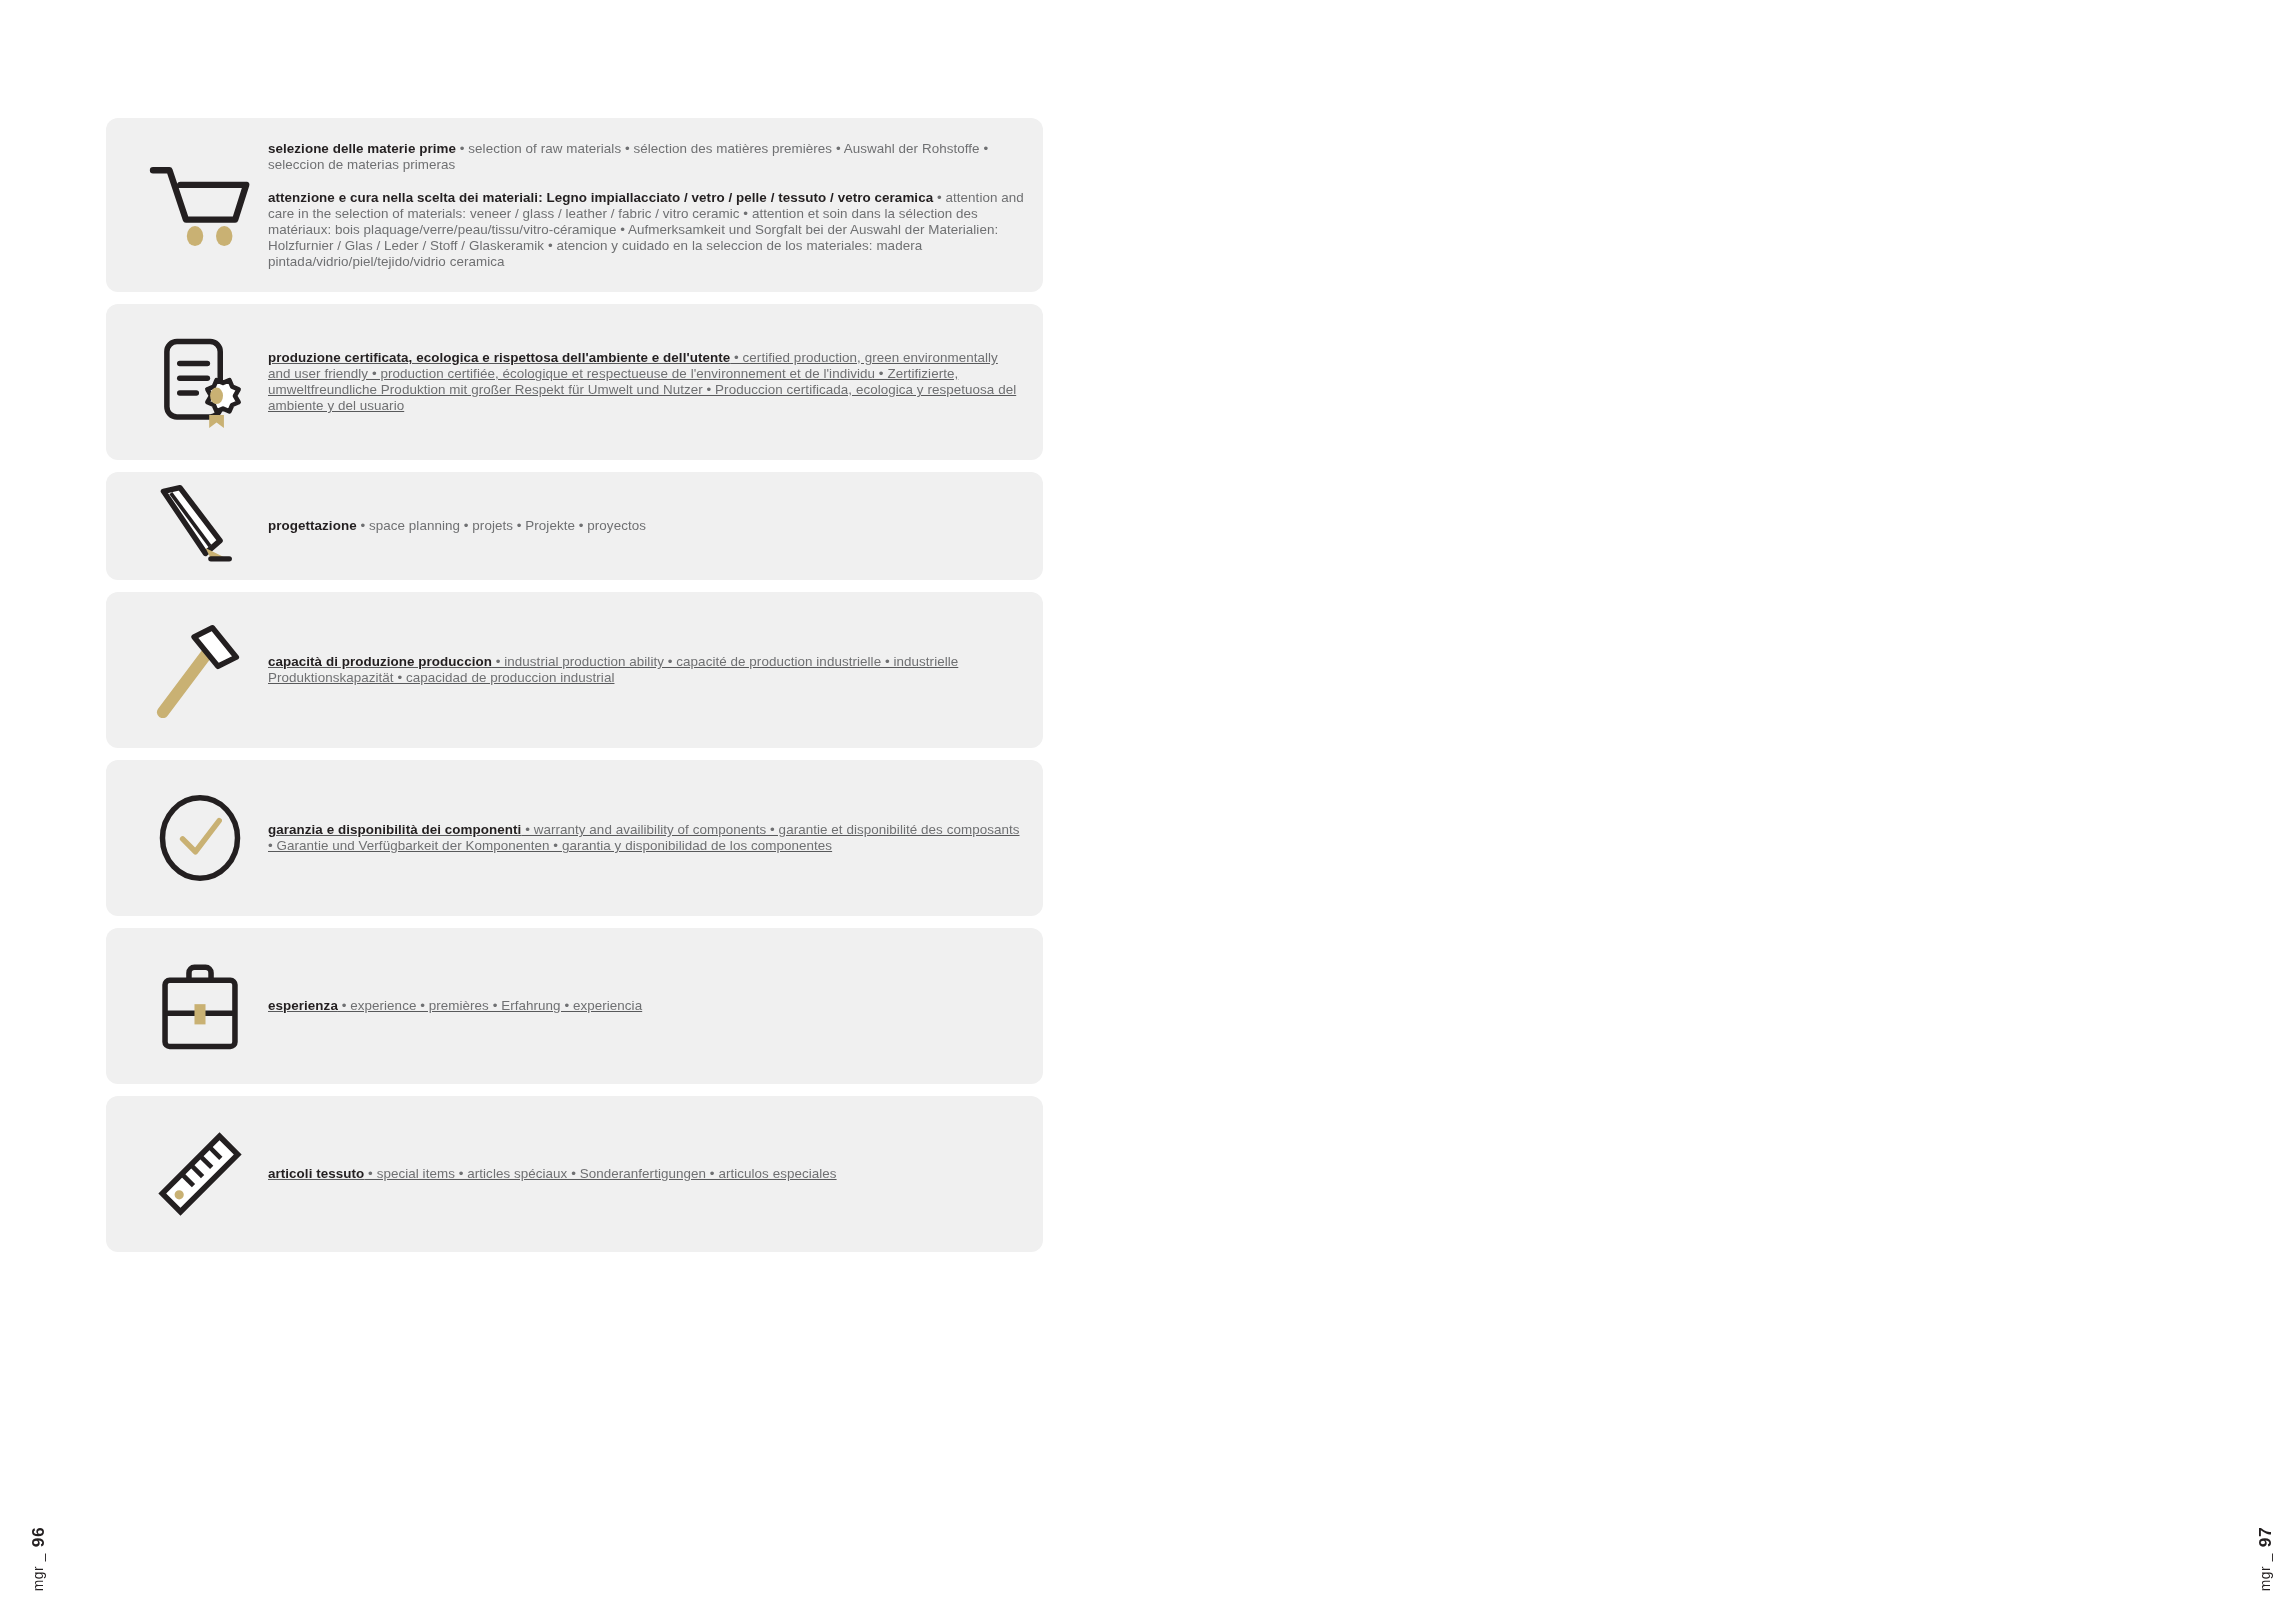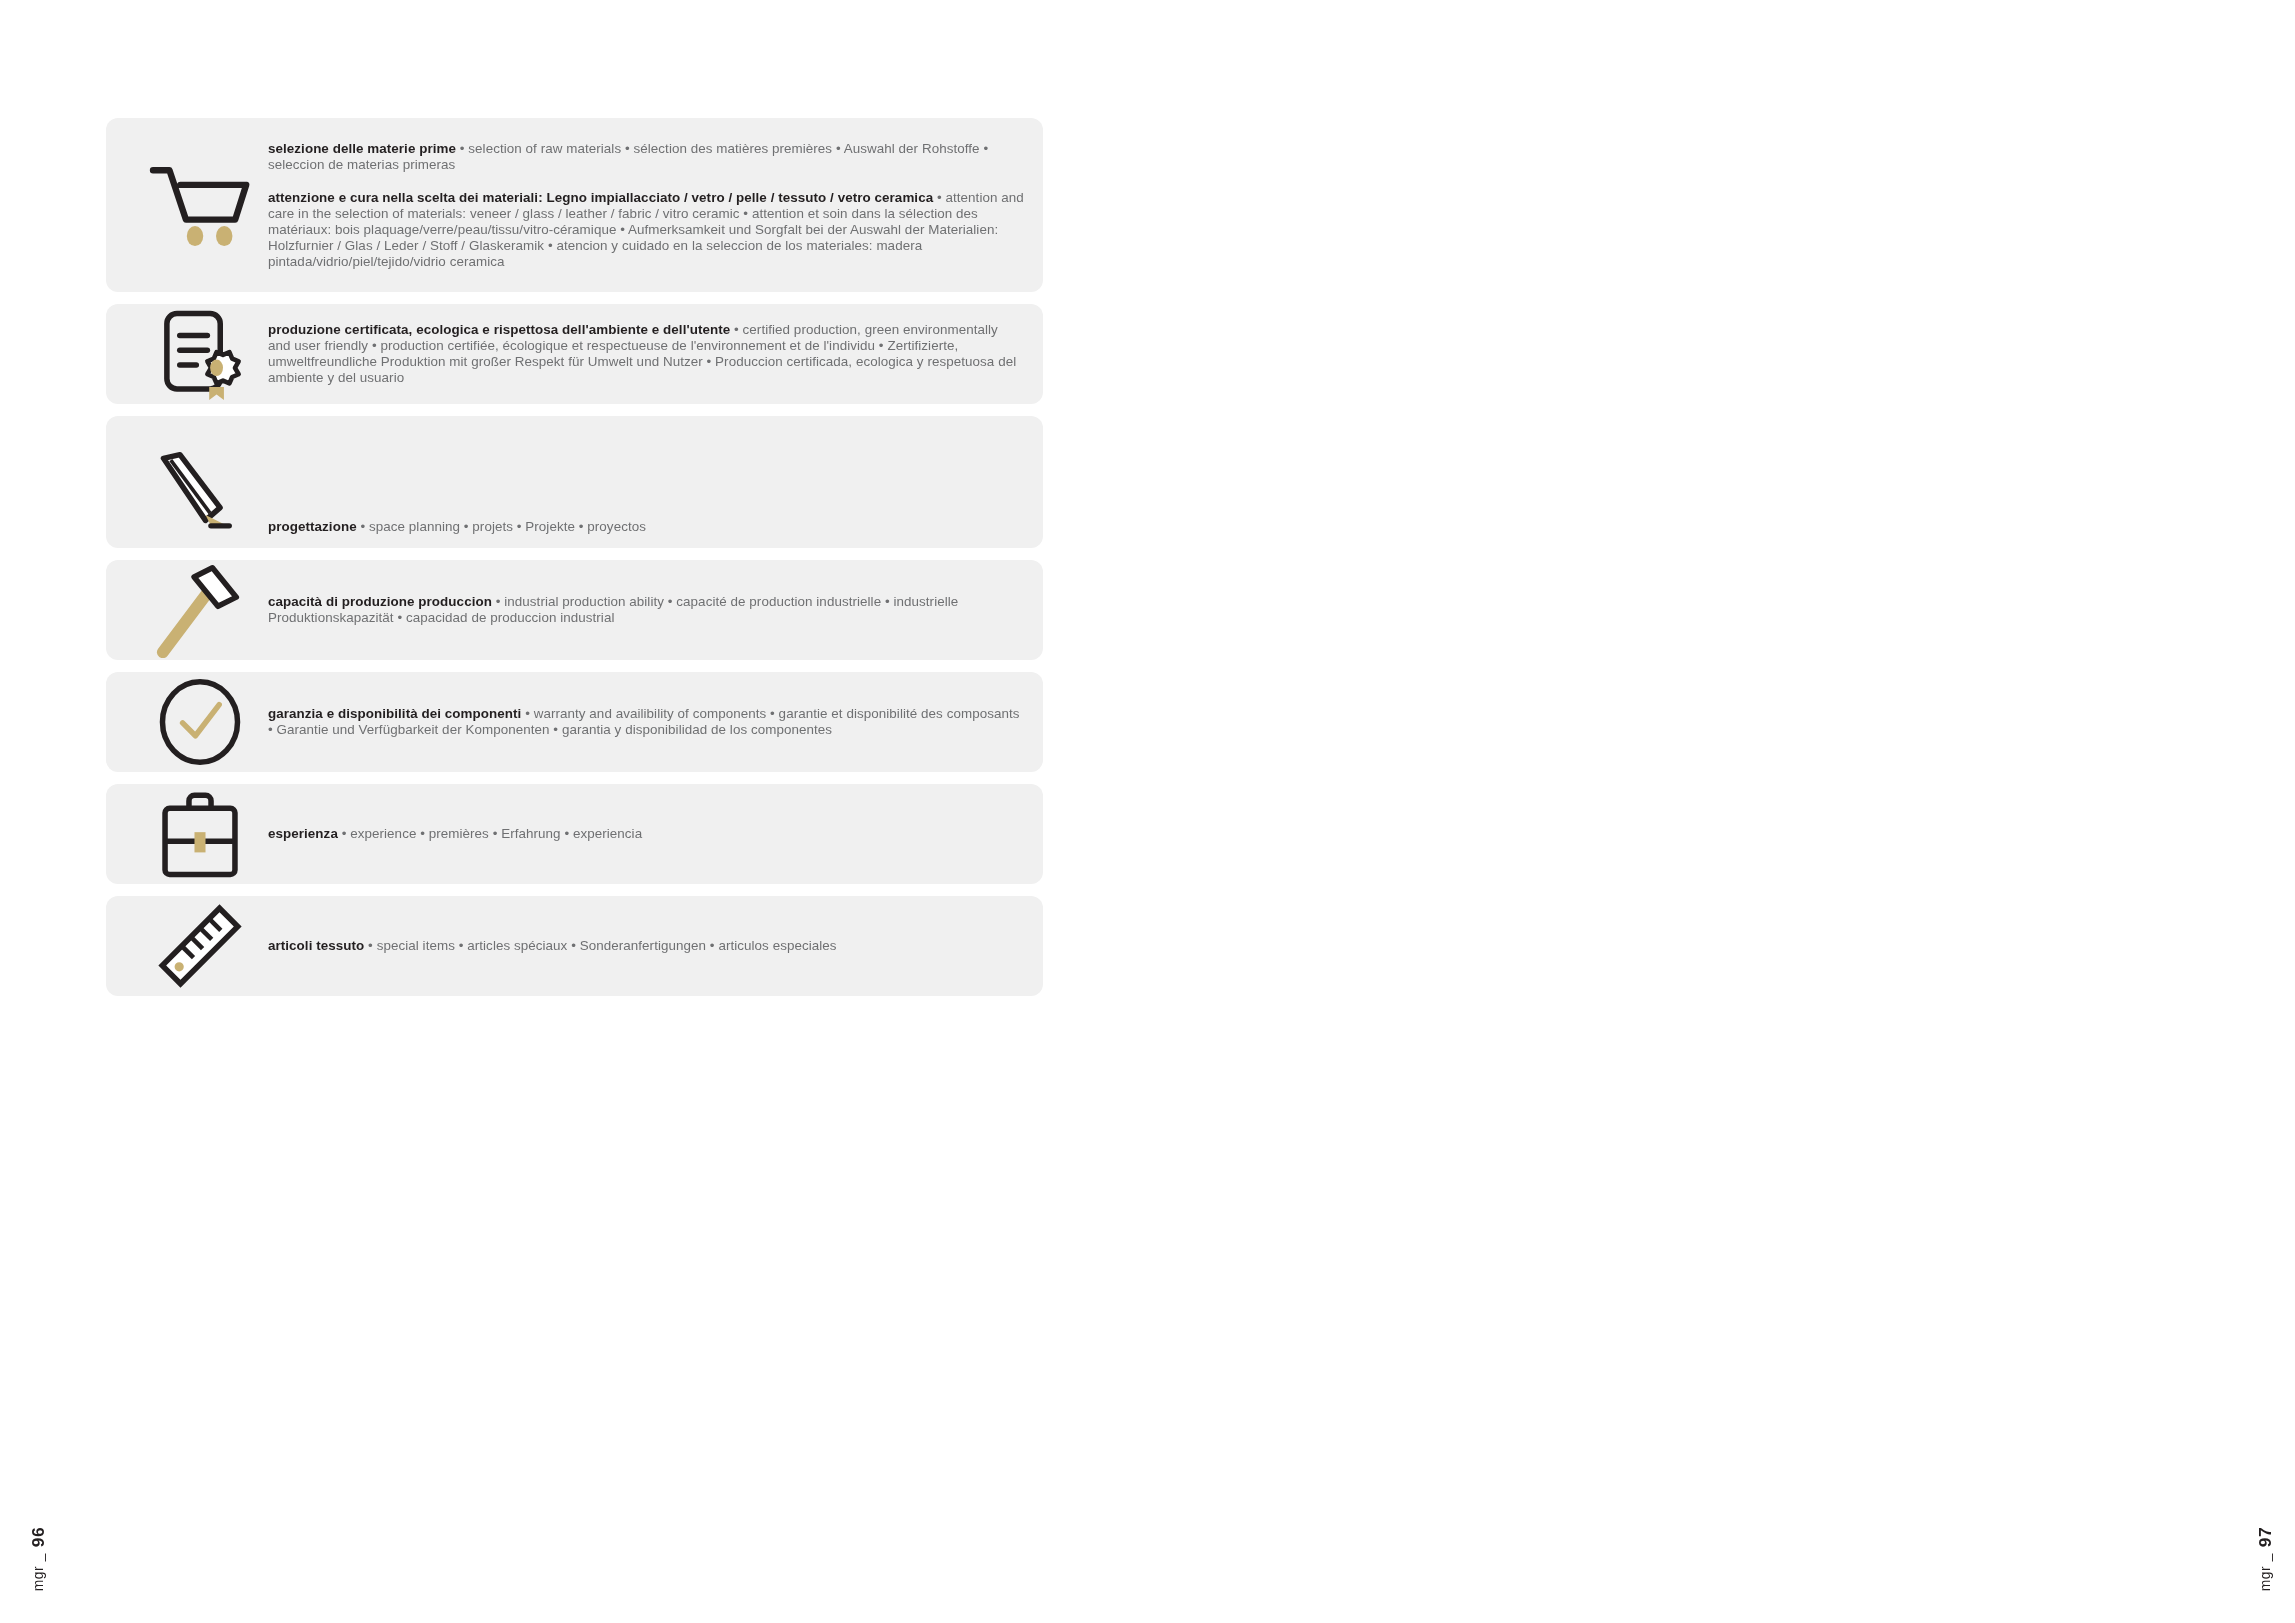--- a/index.html
+++ b/index.html
@@ -44,22 +44,22 @@
 
   .lbl{
     font-size:13.4px;line-height:16px;color:#6f7072;
     letter-spacing:.005em;
   }
   .lbl b{color:#231f20;font-weight:bold;}
   .lbl + .lbl{margin-top:17px;}
 
   
   .h-xl{height:174px;}
-  .h-lg{height:100px;}
-  .h-md{height:132px;align-items:flex-end;}
+  .h-lg{height:156px;text-decoration:underline;}
+  .h-md{height:108px;}
 </style>
 </head>
 <body>
 
 <div class="spread">
 
   <div class="page page-left">
 
     <div class="cards cards-left">
 

